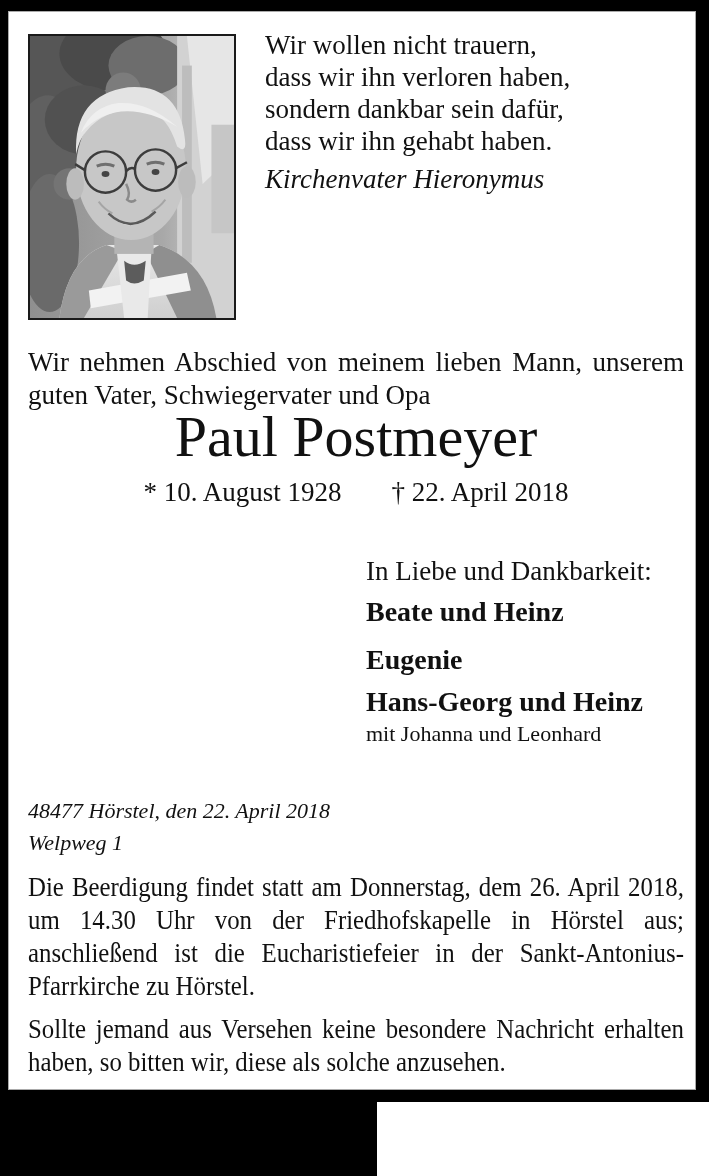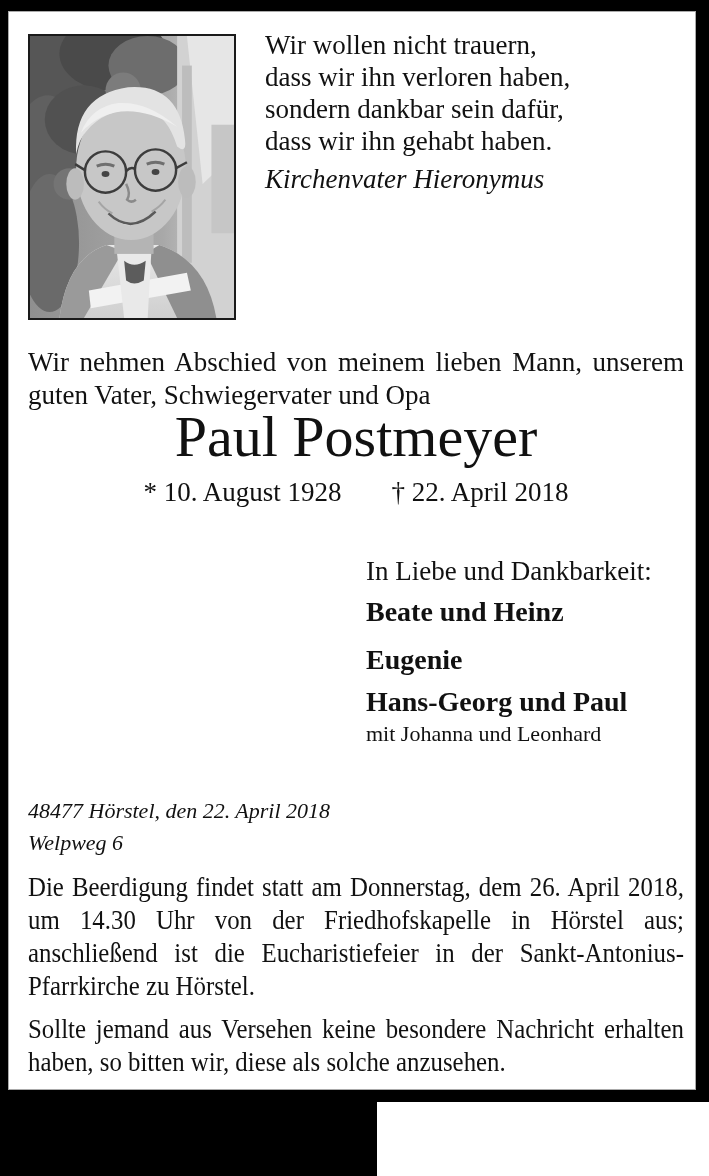--- a/index.html
+++ b/index.html
@@ -238,27 +238,27 @@
 
     <div class="dates">
       <span>* 10. August 1928</span>
       <span>† 22. April 2018</span>
     </div>
 
     <div class="mourners">
       <div class="heading">In Liebe und Dankbarkeit:</div>
       <div class="mname second">Beate und Heinz</div>
       <div class="mname first">Eugenie</div>
-      <div class="mname third">Hans-Georg und Paul</div>
+      <div class="mname third">Hans-Georg und Heinz</div>
       <div class="addendum">mit Johanna und Leonhard</div>
     </div>
 
     <div class="address">
       <div>48477 Hörstel, den 22. April 2018</div>
-      <div>Welpweg 6</div>
+      <div>Welpweg 1</div>
     </div>
 
     <div class="paragraph funeral">Die Beerdigung findet statt am Donnerstag, dem 26. April 2018, um 14.30 Uhr von der Friedhofskapelle in Hörstel aus; anschließend ist die Eucharistiefeier in der Sankt-Antonius-Pfarrkirche zu Hörstel.</div>
 
     <div class="paragraph notice">Sollte jemand aus Versehen keine besondere Nachricht erhalten haben, so bitten wir, diese als solche anzusehen.</div>
 
   </div>
 
   <div class="bottom-black"></div>
   <div class="bottom-white"></div>

